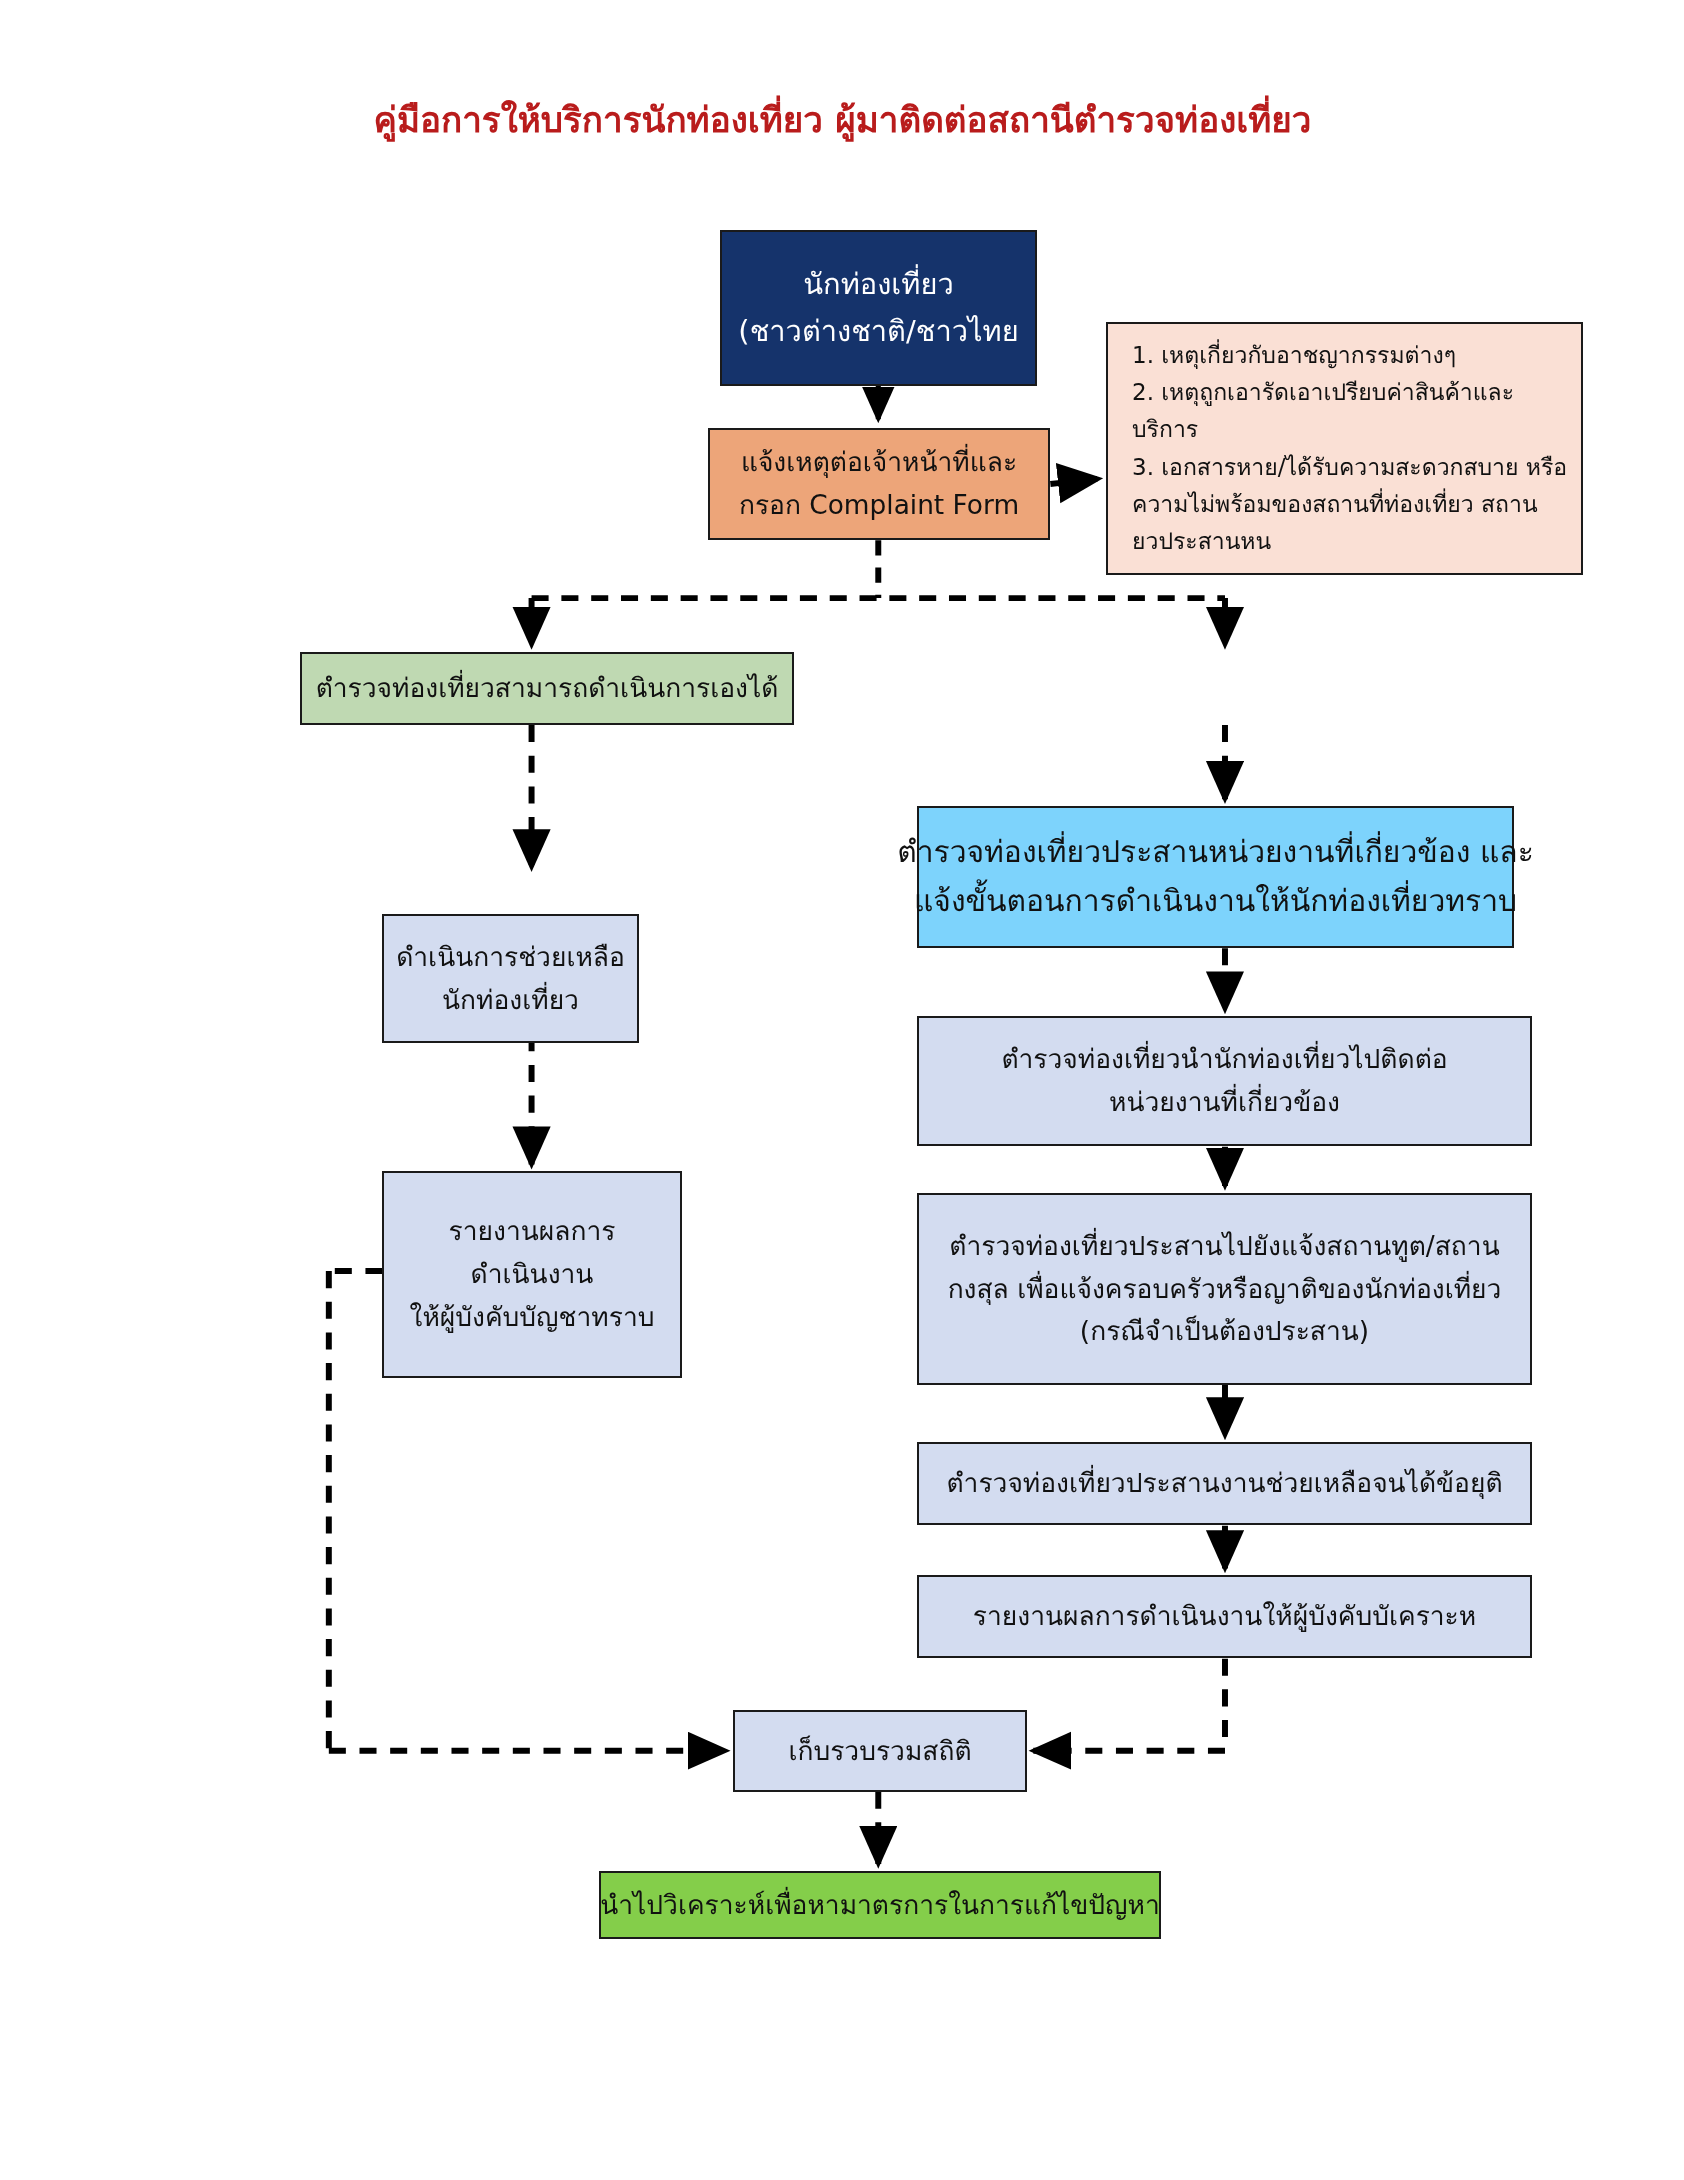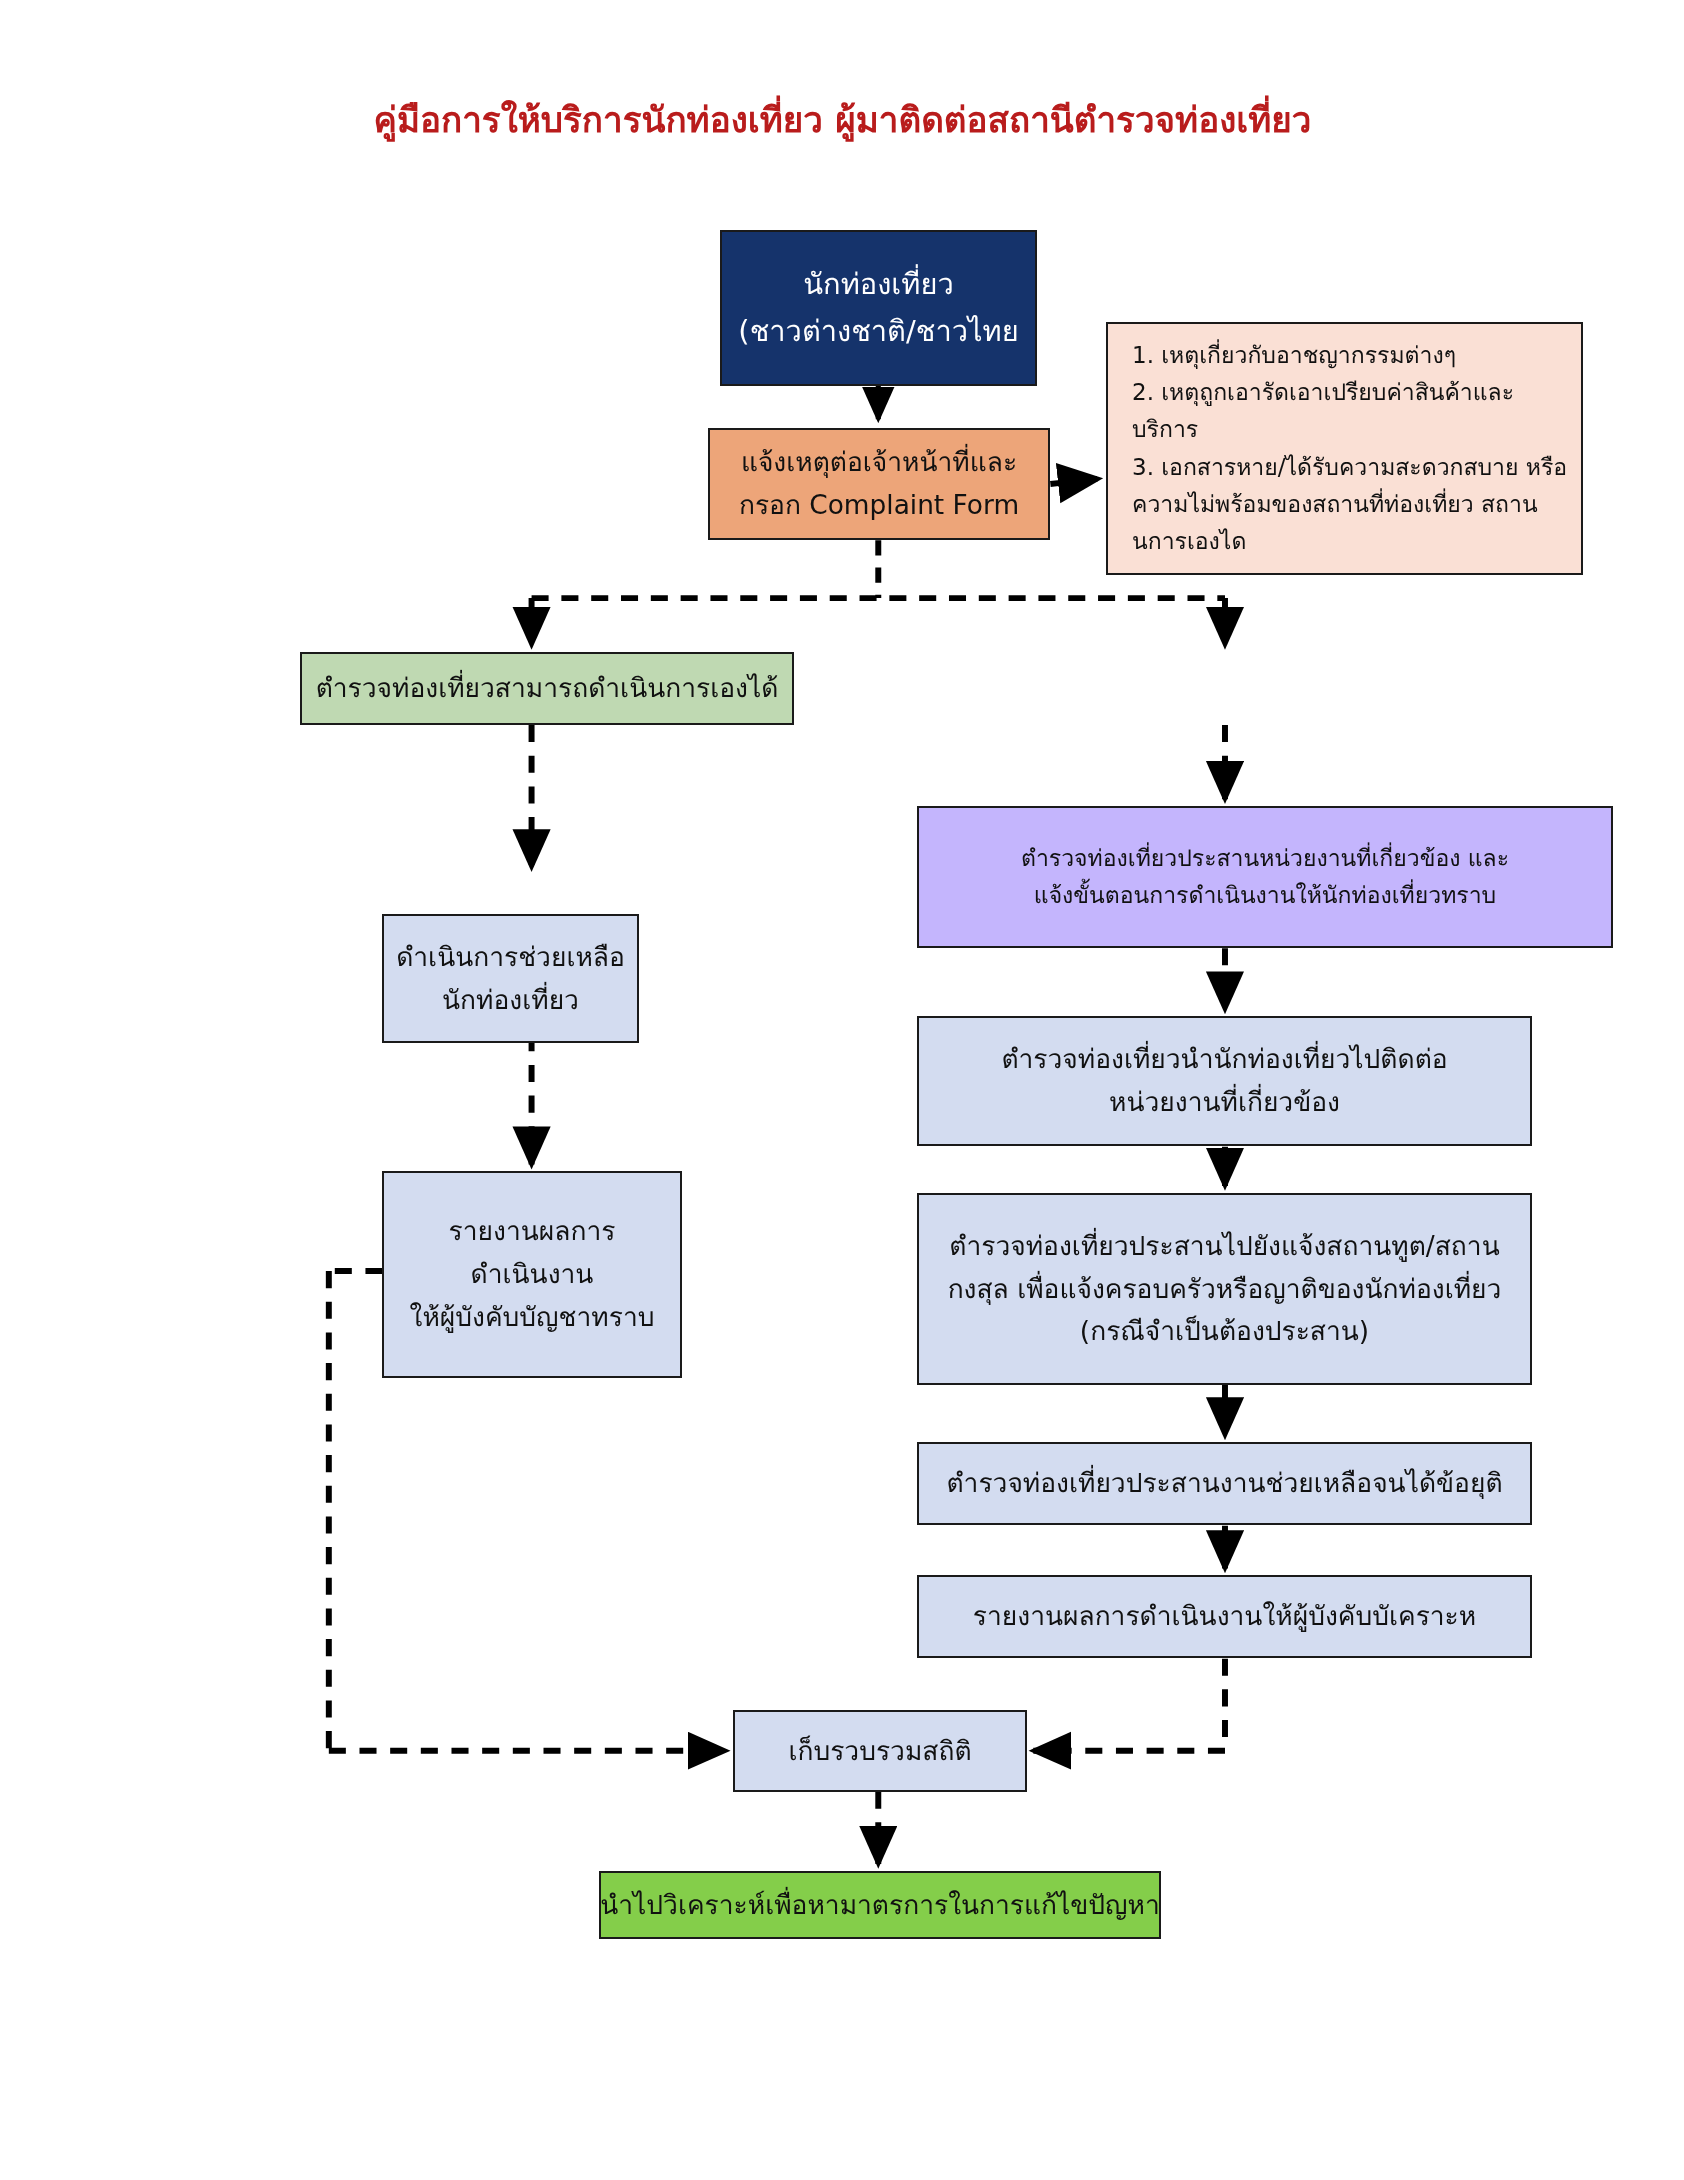--- a/index.html
+++ b/index.html
@@ -91,23 +91,23 @@
     left: 382px; top: 914px; width: 257px; height: 129px;
     background: #d3dcf0;
     font-size: 26.4px;
   }
   .n-left-report {
     left: 382px; top: 1171px; width: 300px; height: 207px;
     background: #d3dcf0;
     font-size: 26.4px;
   }
   .n-coord {
-    left: 917px; top: 806px; width: 696px; height: 142px;
-    background: #c4b5fd;
-    font-size: 23px;
+    left: 917px; top: 806px; width: 597px; height: 142px;
+    background: #7dd3fc;
+    font-size: 30px;
   }
   .n-take {
     left: 917px; top: 1016px; width: 615px; height: 130px;
     background: #d3dcf0;
     font-size: 26.4px;
   }
   .n-embassy {
     left: 917px; top: 1193px; width: 615px; height: 192px;
     background: #d3dcf0;
     font-size: 26.4px;
@@ -217,21 +217,21 @@
   <div class="node n-report-officer">
     <span class="line">แจ้งเหตุต่อเจ้าหน้าที่และ</span>
     <span class="line">กรอก Complaint Form</span>
   </div>
 
   <div class="node n-causes">
     <span class="line">1. เหตุเกี่ยวกับอาชญากรรมต่างๆ</span>
     <span class="line">2. เหตุถูกเอารัดเอาเปรียบค่าสินค้าและบริการ</span>
     <span class="line">3. เอกสารหาย/ได้รับความสะดวกสบาย หรือ</span>
     <span class="line">ความไม่พร้อมของสถานที่ท่องเที่ยว สถาน</span>
-    <span class="line">นการเองได</span>
+    <span class="line">ยวประสานหน</span>
   </div>
 
   <div class="node n-can">
     <span class="line">ตำรวจท่องเที่ยวสามารถดำเนินการเองได้</span>
   </div>
 
 
   <div class="node n-help">
     <span class="line">ดำเนินการช่วยเหลือ</span>
     <span class="line">นักท่องเที่ยว</span>

